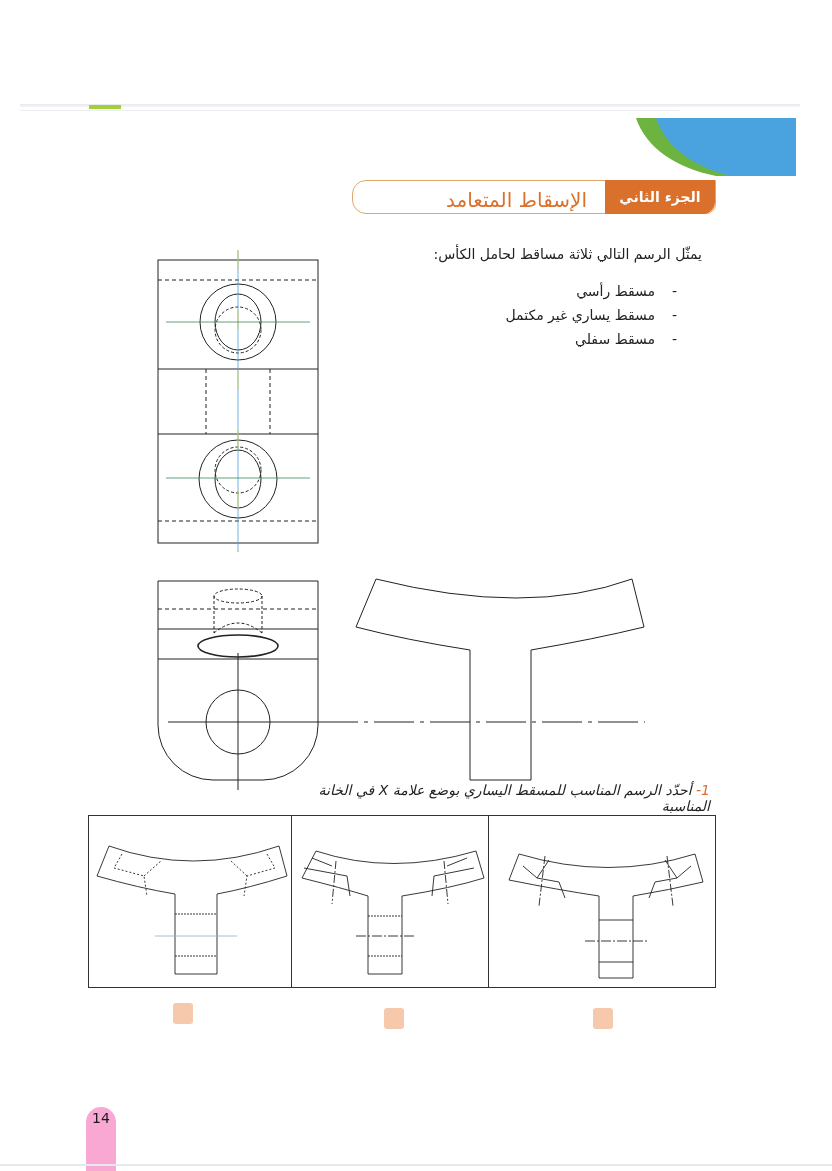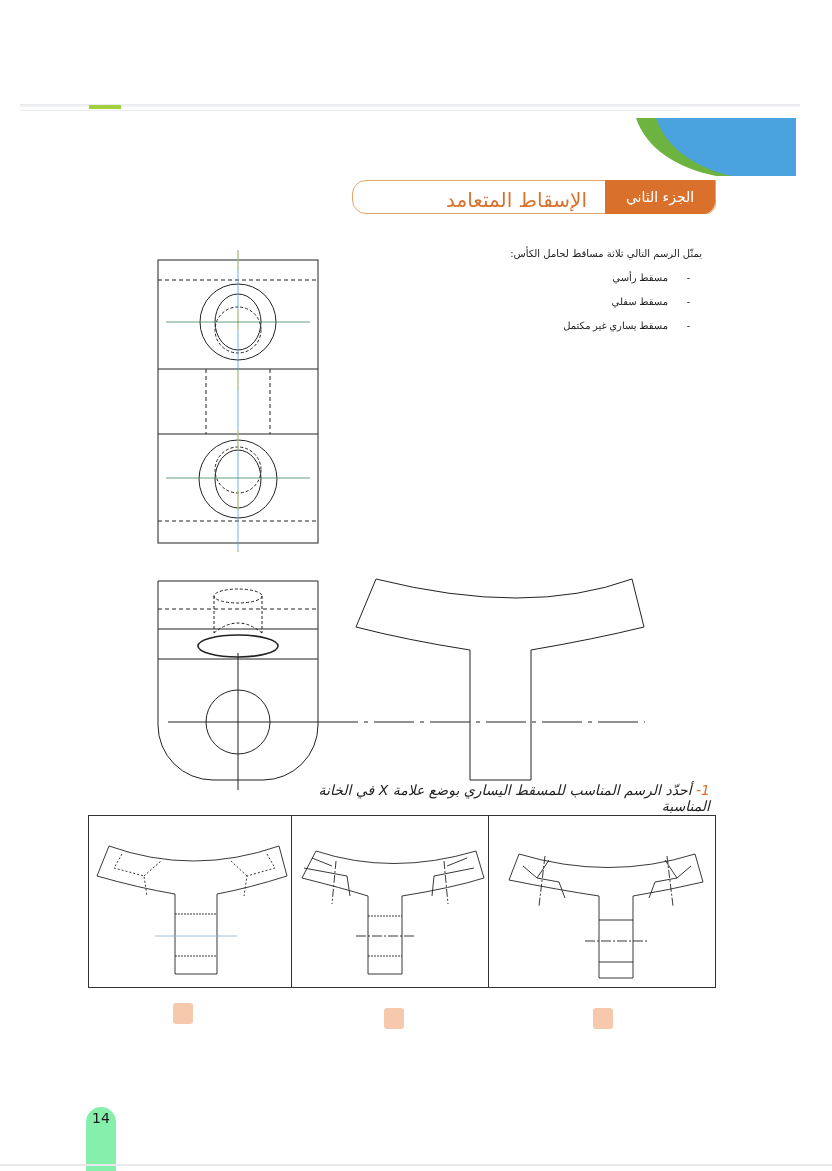--- a/index.html
+++ b/index.html
@@ -3,33 +3,33 @@
 <meta charset="utf-8">
 <style>
   html, body { margin:0; padding:0; }
   body { width:832px; height:1171px; position:relative; background:#ffffff; overflow:hidden; font-family:"DejaVu Sans", sans-serif; }
   .abs { position:absolute; }
   .topline { left:20px; top:104px; width:780px; height:3px; background:linear-gradient(#e6e8ec,#f5f6f8); }
   .topline2 { left:20px; top:110px; width:660px; height:1px; background:#eceef1; }
   .green-tab { left:89px; top:105px; width:32px; height:4px; background:#a4cf3c; }
   .corner { right:36px; top:118px; width:160px; height:58px; overflow:hidden; }
   .header-pill { left:352px; top:180px; width:362px; height:32px; border:1px solid #e2a66a; border-radius:14px 0 10px 14px; background:#fff; direction:rtl; }
-  .header-tag { position:absolute; right:0; top:-1px; width:110px; height:34px; background:#d9712c; border-radius:0 0 12px 0; color:#fff; font-size:14px; font-weight:normal; display:flex; align-items:center; justify-content:center; }
+  .header-tag { position:absolute; right:0; top:-1px; width:110px; height:34px; background:#d9712c; border-radius:0 0 12px 0; color:#fff; font-size:14px; font-weight:bold; display:flex; align-items:center; justify-content:center; }
   .header-title { position:absolute; right:128px; top:7px; color:#d9712c; font-size:20px; }
-  .intro { left:430px; top:242px; width:272px; direction:rtl; text-align:right; font-size:10px; color:#222; line-height:24px; }
-  .intro ul { list-style:none; margin:0; padding:0 12px 0 0;font-family:Liberation Serif, serif; }
+  .intro { left:430px; top:242px; width:272px; direction:rtl; text-align:right; font-size:14px; color:#222; line-height:24px; }
+  .intro ul { list-style:none; margin:13px; padding:0 12px 0 0; }
   .intro li { padding-right:22px; position:relative; }
   .intro li::before { content:"-"; position:absolute; right:0; }
   .question { left:270px; top:782px; width:440px; direction:rtl; text-align:right; font-size:14px; color:#222;font-style:italic; }
   .qnum { color:#d9712c; }
   .answers { left:88px; top:815px; width:626px; height:171px; border:1px solid #333; display:flex; }
   .answer-cell { flex:1; border-left:1px solid #333; position:relative; }
   .answer-cell:first-child { border-left:none; }
   .checkbox { width:20px; height:21px; background:#f6c9ad; border-radius:3px; position:absolute; cursor:pointer; }
-  .pagenum { left:86px; top:1107px; width:30px; height:64px; background:#86efac; border-radius:15px 15px 0 0; font-size:14px; color:#1a1a1a; text-align:center; padding-top:3px; box-sizing:border-box; }
+  .pagenum { left:86px; top:1107px; width:30px; height:64px; background:#f9a8d4; border-radius:15px 15px 0 0; font-size:14px; color:#1a1a1a; text-align:center; padding-top:3px; box-sizing:border-box; }
   .bottomline { left:0; top:1164px; width:832px; height:2px; background:#e6e8ec; }
 </style>
 </head>
 <body>
 
 <div class="abs topline"></div>
 <div class="abs topline2"></div>
 <div class="abs green-tab"></div>
 
 <div class="abs corner">
@@ -41,22 +41,22 @@
 
 <div class="abs header-pill">
   <div class="header-tag">الجزء الثاني</div>
   <div class="header-title">الإسقاط المتعامد</div>
 </div>
 
 <div class="abs intro">
   <div>يمثّل الرسم التالي ثلاثة مساقط لحامل الكأس:</div>
   <ul>
     <li>مسقط رأسي</li>
+    <li>مسقط يساري غير مكتمل</li>
     <li>مسقط سفلي</li>
-    <li>مسقط يساري غير مكتمل</li>
   </ul>
 </div>
 
 <svg class="abs" style="left:150px;top:248px" width="180" height="306" viewBox="0 0 180 306">
   <g fill="none" stroke="#222" stroke-width="1">
     <rect x="8" y="12" width="160" height="283"></rect>
     <line x1="8" y1="121" x2="168" y2="121"></line>
     <line x1="8" y1="186" x2="168" y2="186"></line>
     <line x1="8" y1="32" x2="168" y2="32" stroke-dasharray="4,3"></line>
     <line x1="8" y1="273" x2="168" y2="273" stroke-dasharray="4,3"></line>

